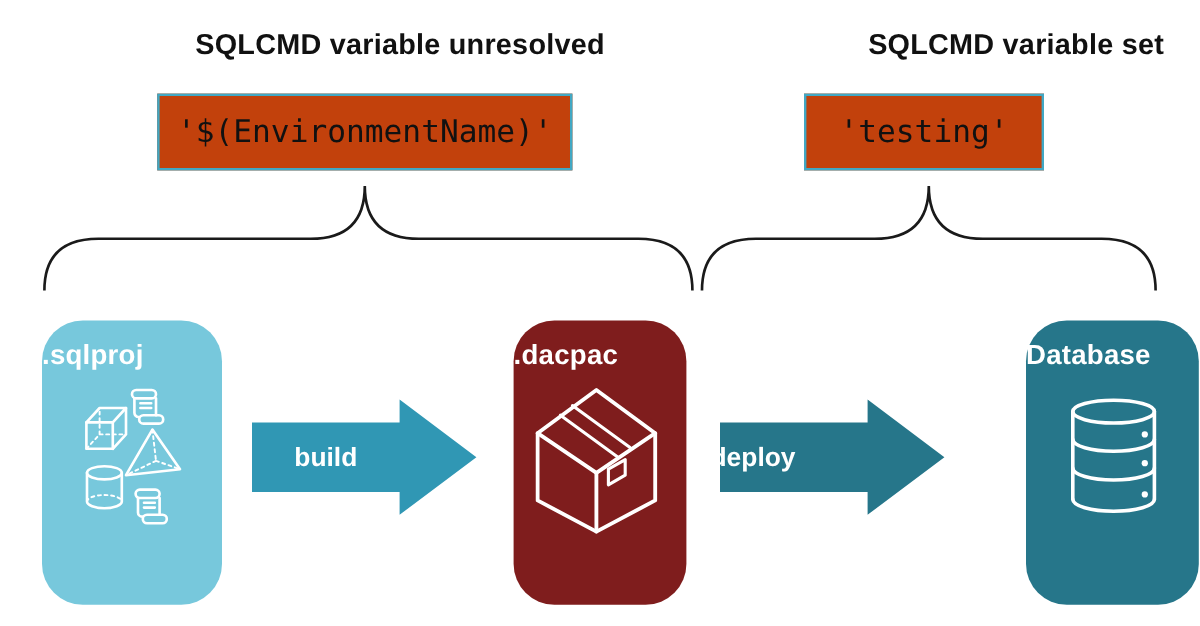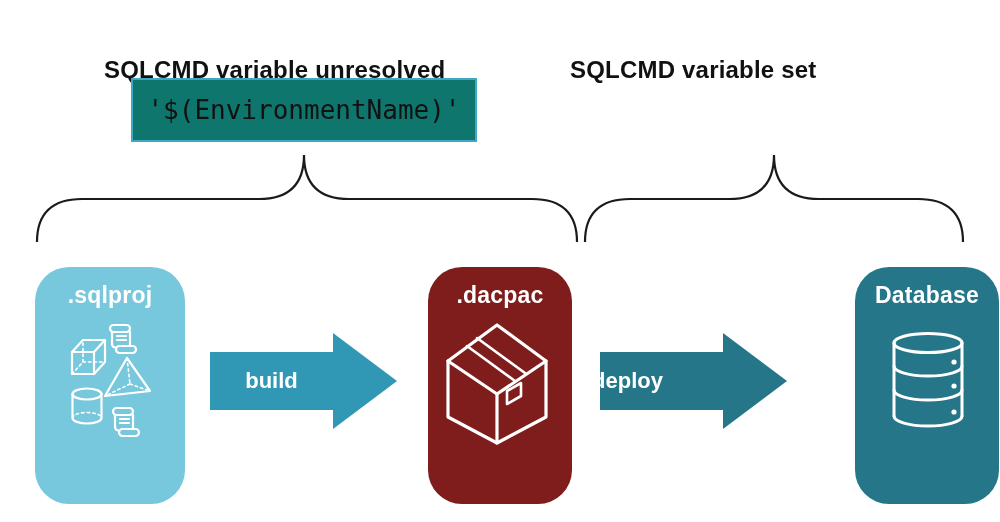--- a/index.html
+++ b/index.html
@@ -2,40 +2,40 @@
 <html><head>
 <meta charset="utf-8">
 <style>
   html,body { margin:0; padding:0; background:#ffffff; }
   .canvas {
     position:relative; width:1000px; height:522px; overflow:hidden;
     background:#ffffff; font-family:"Liberation Sans", sans-serif;
   }
   .abs { position:absolute; }
   .section-title {
-    top:24px; width:400px; text-align:left;
-    font-size:24px; font-weight:bold; color:#111111; letter-spacing:0.2px;margin-top:32px;
+    top:24px; width:400px; text-align:right;
+    font-size:24px; font-weight:bold; color:#111111; letter-spacing:0.2px;
   }
   .code-box {
     top:78px; height:64px; box-sizing:border-box;
-    background:#0f766e; border:2px solid #41A8C4;
+    background:#c2410c; border:2px solid #41A8C4;
     font-family:"DejaVu Sans Mono", monospace; font-size:26px; color:#111111;
     line-height:60px; text-align:center; white-space:nowrap;
   }
   #left-title  { left:104px; }
   #right-title { left:570px; }
   #left-code   { left:131px; width:346px; }
   #right-code  { left:670px; width:200px; }
   #shape-layer { left:0; top:0; }
   .card { top:267px; height:237px; border-radius:34px; }
   #card-sqlproj  { left:35px;  width:150px; background:#77C8DC; }
   #card-dacpac   { left:428px; width:144px; background:#7f1d1d; }
   #card-database { left:819px; width:144px; background:#26768A;margin-left:36px; }
   .card-label {
-    position:relative; margin-top:15px; width:100%; text-align:center;
+    position:relative; margin-top:15px; width:100%; text-align:left;
     color:#ffffff; font-weight:bold; font-size:23px; letter-spacing:0.2px;
   }
   .arrow-label {
     top:352px; width:123px; height:58px; line-height:58px; text-align:center;
     color:#ffffff; font-weight:bold; font-size:22px;
   }
   #build-label  { left:210px; }
   #deploy-label { left:566px; }
   #sqlproj-icons  { left:23px; top:41px; }
   #package-icon   { left:18px; top:56px; }
@@ -44,20 +44,23 @@
 </head>
 <body>
 
 <div class="canvas">
 
   <div class="abs section-title" id="left-title">SQLCMD variable unresolved</div>
   <div class="abs section-title" id="right-title">SQLCMD variable set</div>
 
   <div class="abs code-box" id="left-code">
     <span>'$(EnvironmentName)'</span>
+  </div>
+  <div class="abs code-box" id="right-code">
+    <span>'testing'</span>
   </div>
 
   <svg class="abs" id="shape-layer" width="1000" height="522" viewBox="0 0 1000 522">
     <path d="M37,242 Q37,199 82,199 L259,199 Q304,199 304,155 Q304,199 349,199 L532,199 Q577,199 577,242" fill="none" stroke-width="2.2" stroke="#1A1A1A"></path>
     <path d="M585,242 Q585,199 630,199 L729,199 Q774,199 774,155 Q774,199 819,199 L918,199 Q963,199 963,242" fill="none" stroke-width="2.2" stroke="#1A1A1A"></path>
     <polygon points="210,352 333,352 333,333 397,381 333,429 333,410 210,410" fill="#3097B4"></polygon>
     <polygon points="600,352 723,352 723,333 787,381 723,429 723,410 600,410" fill="#26768A"></polygon>
   </svg>
 
   <div class="abs card" id="card-sqlproj">

